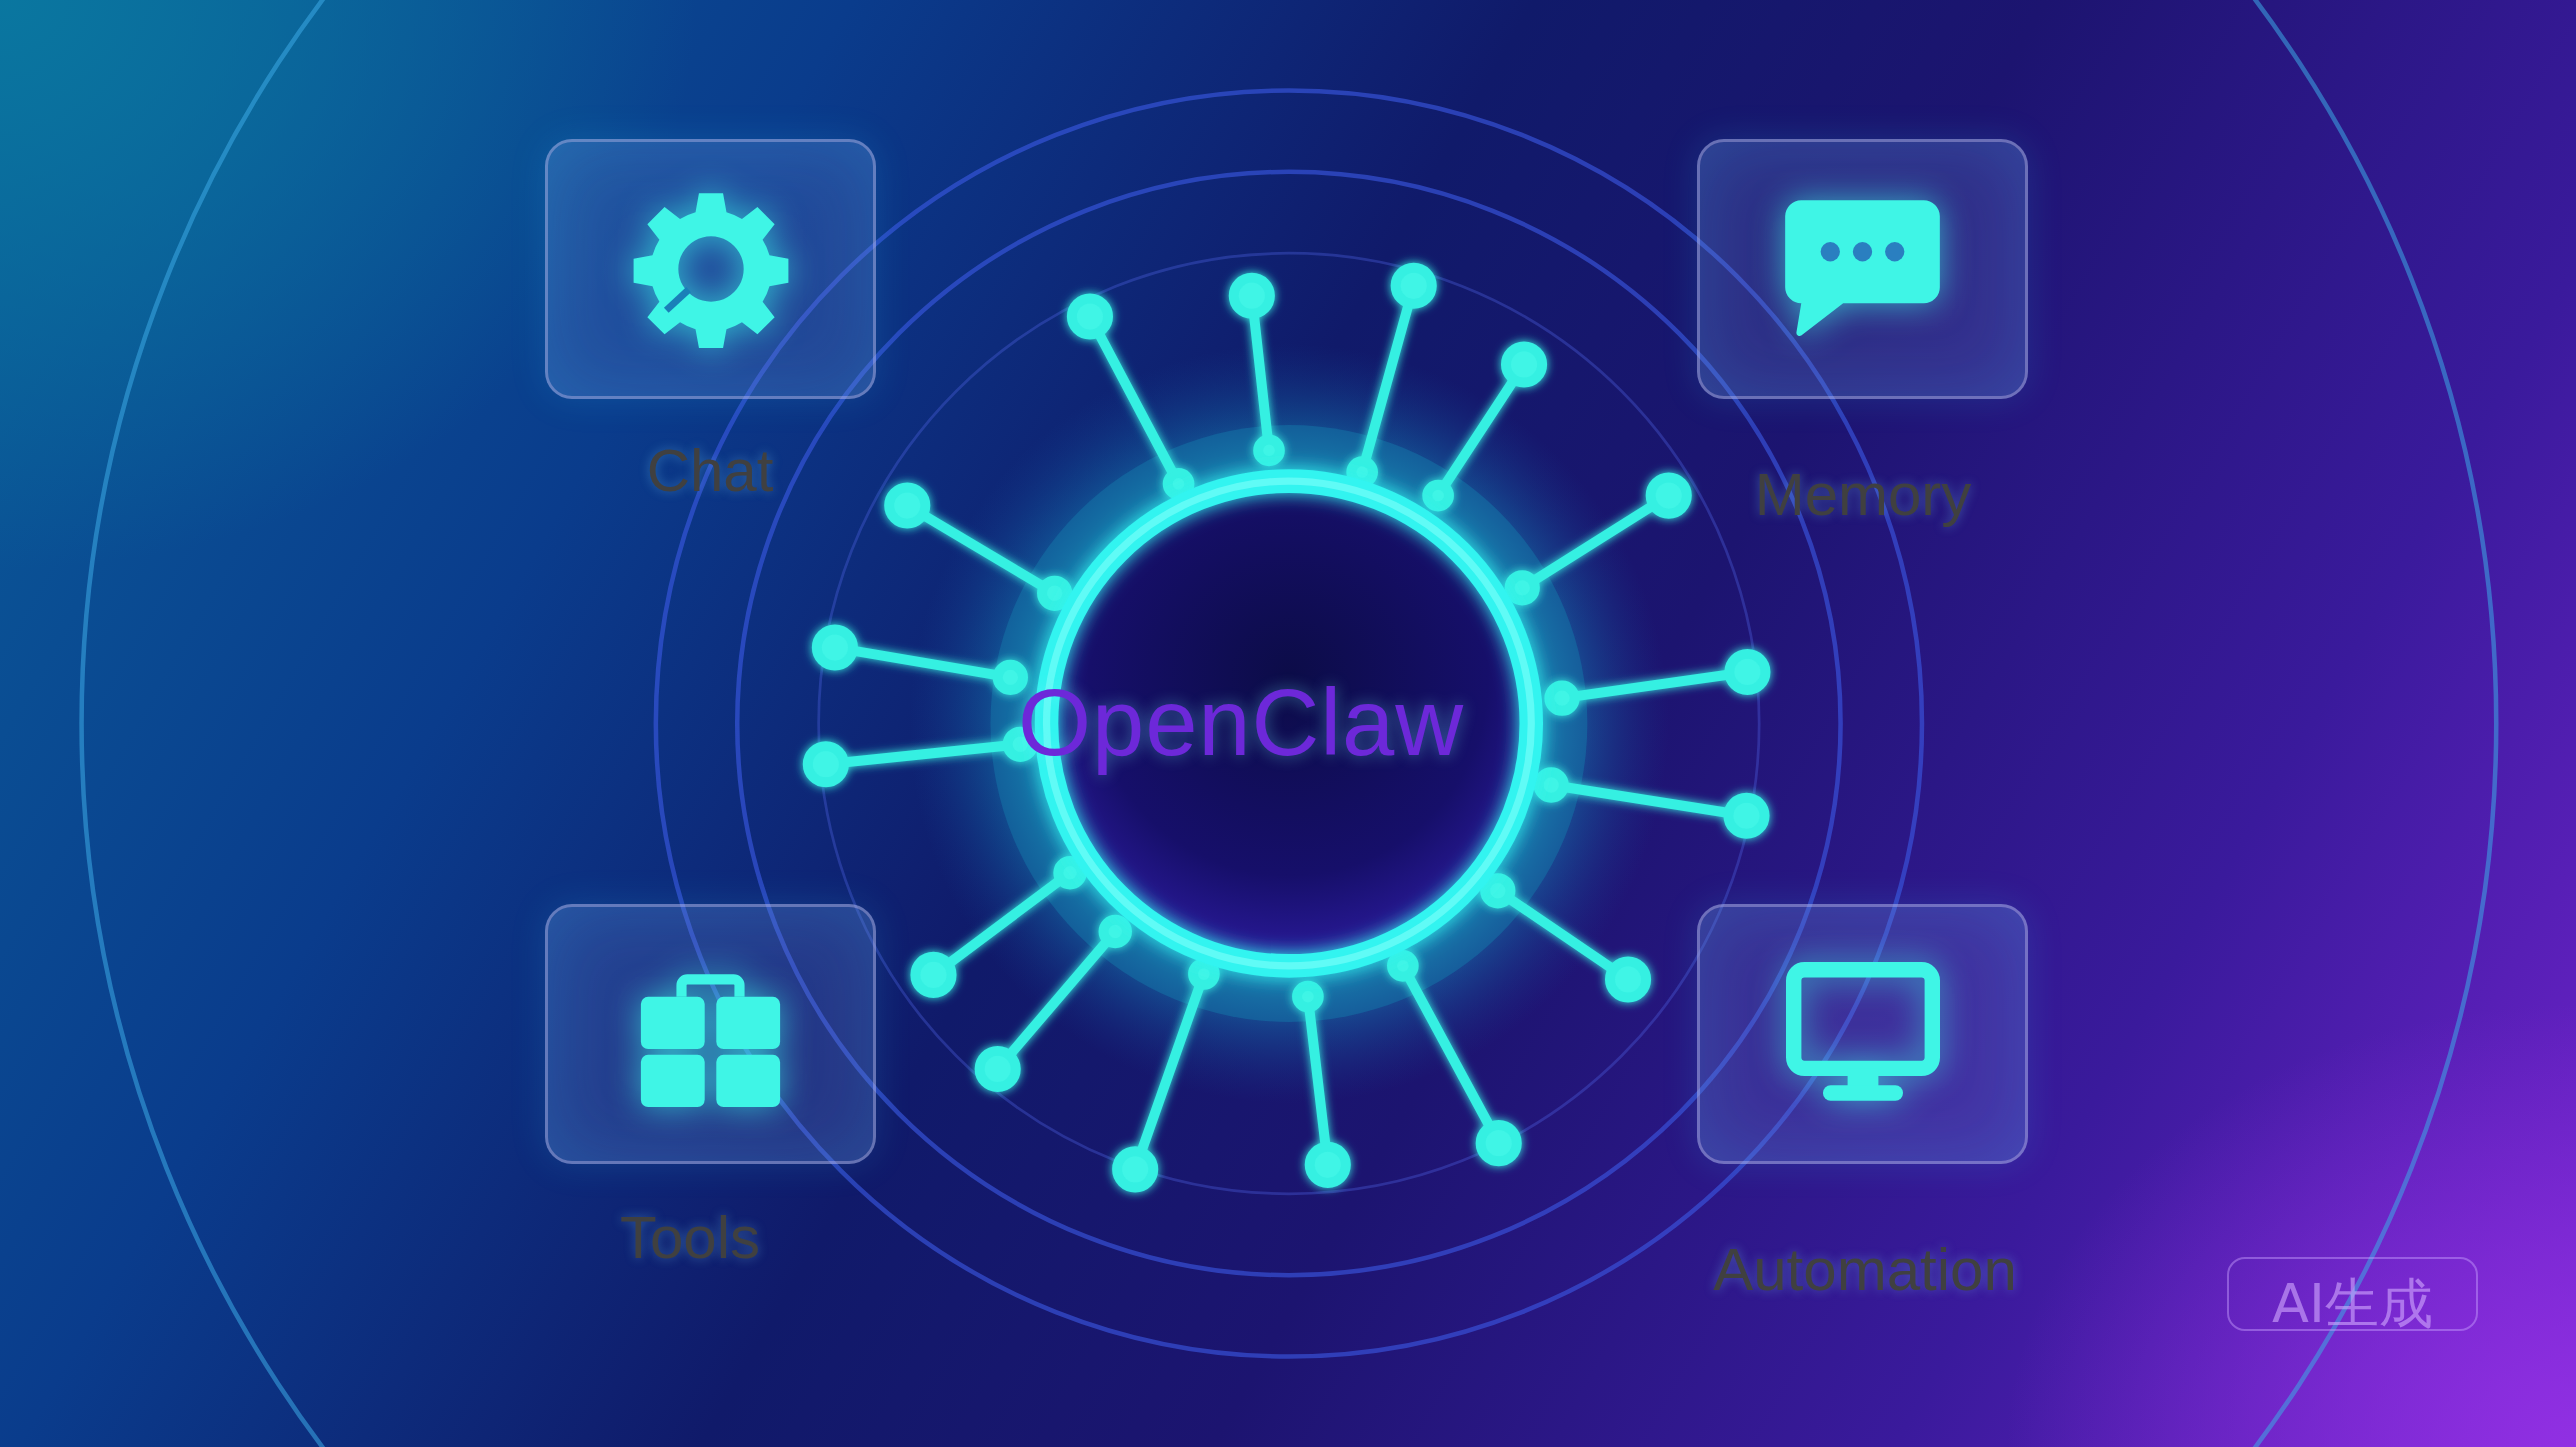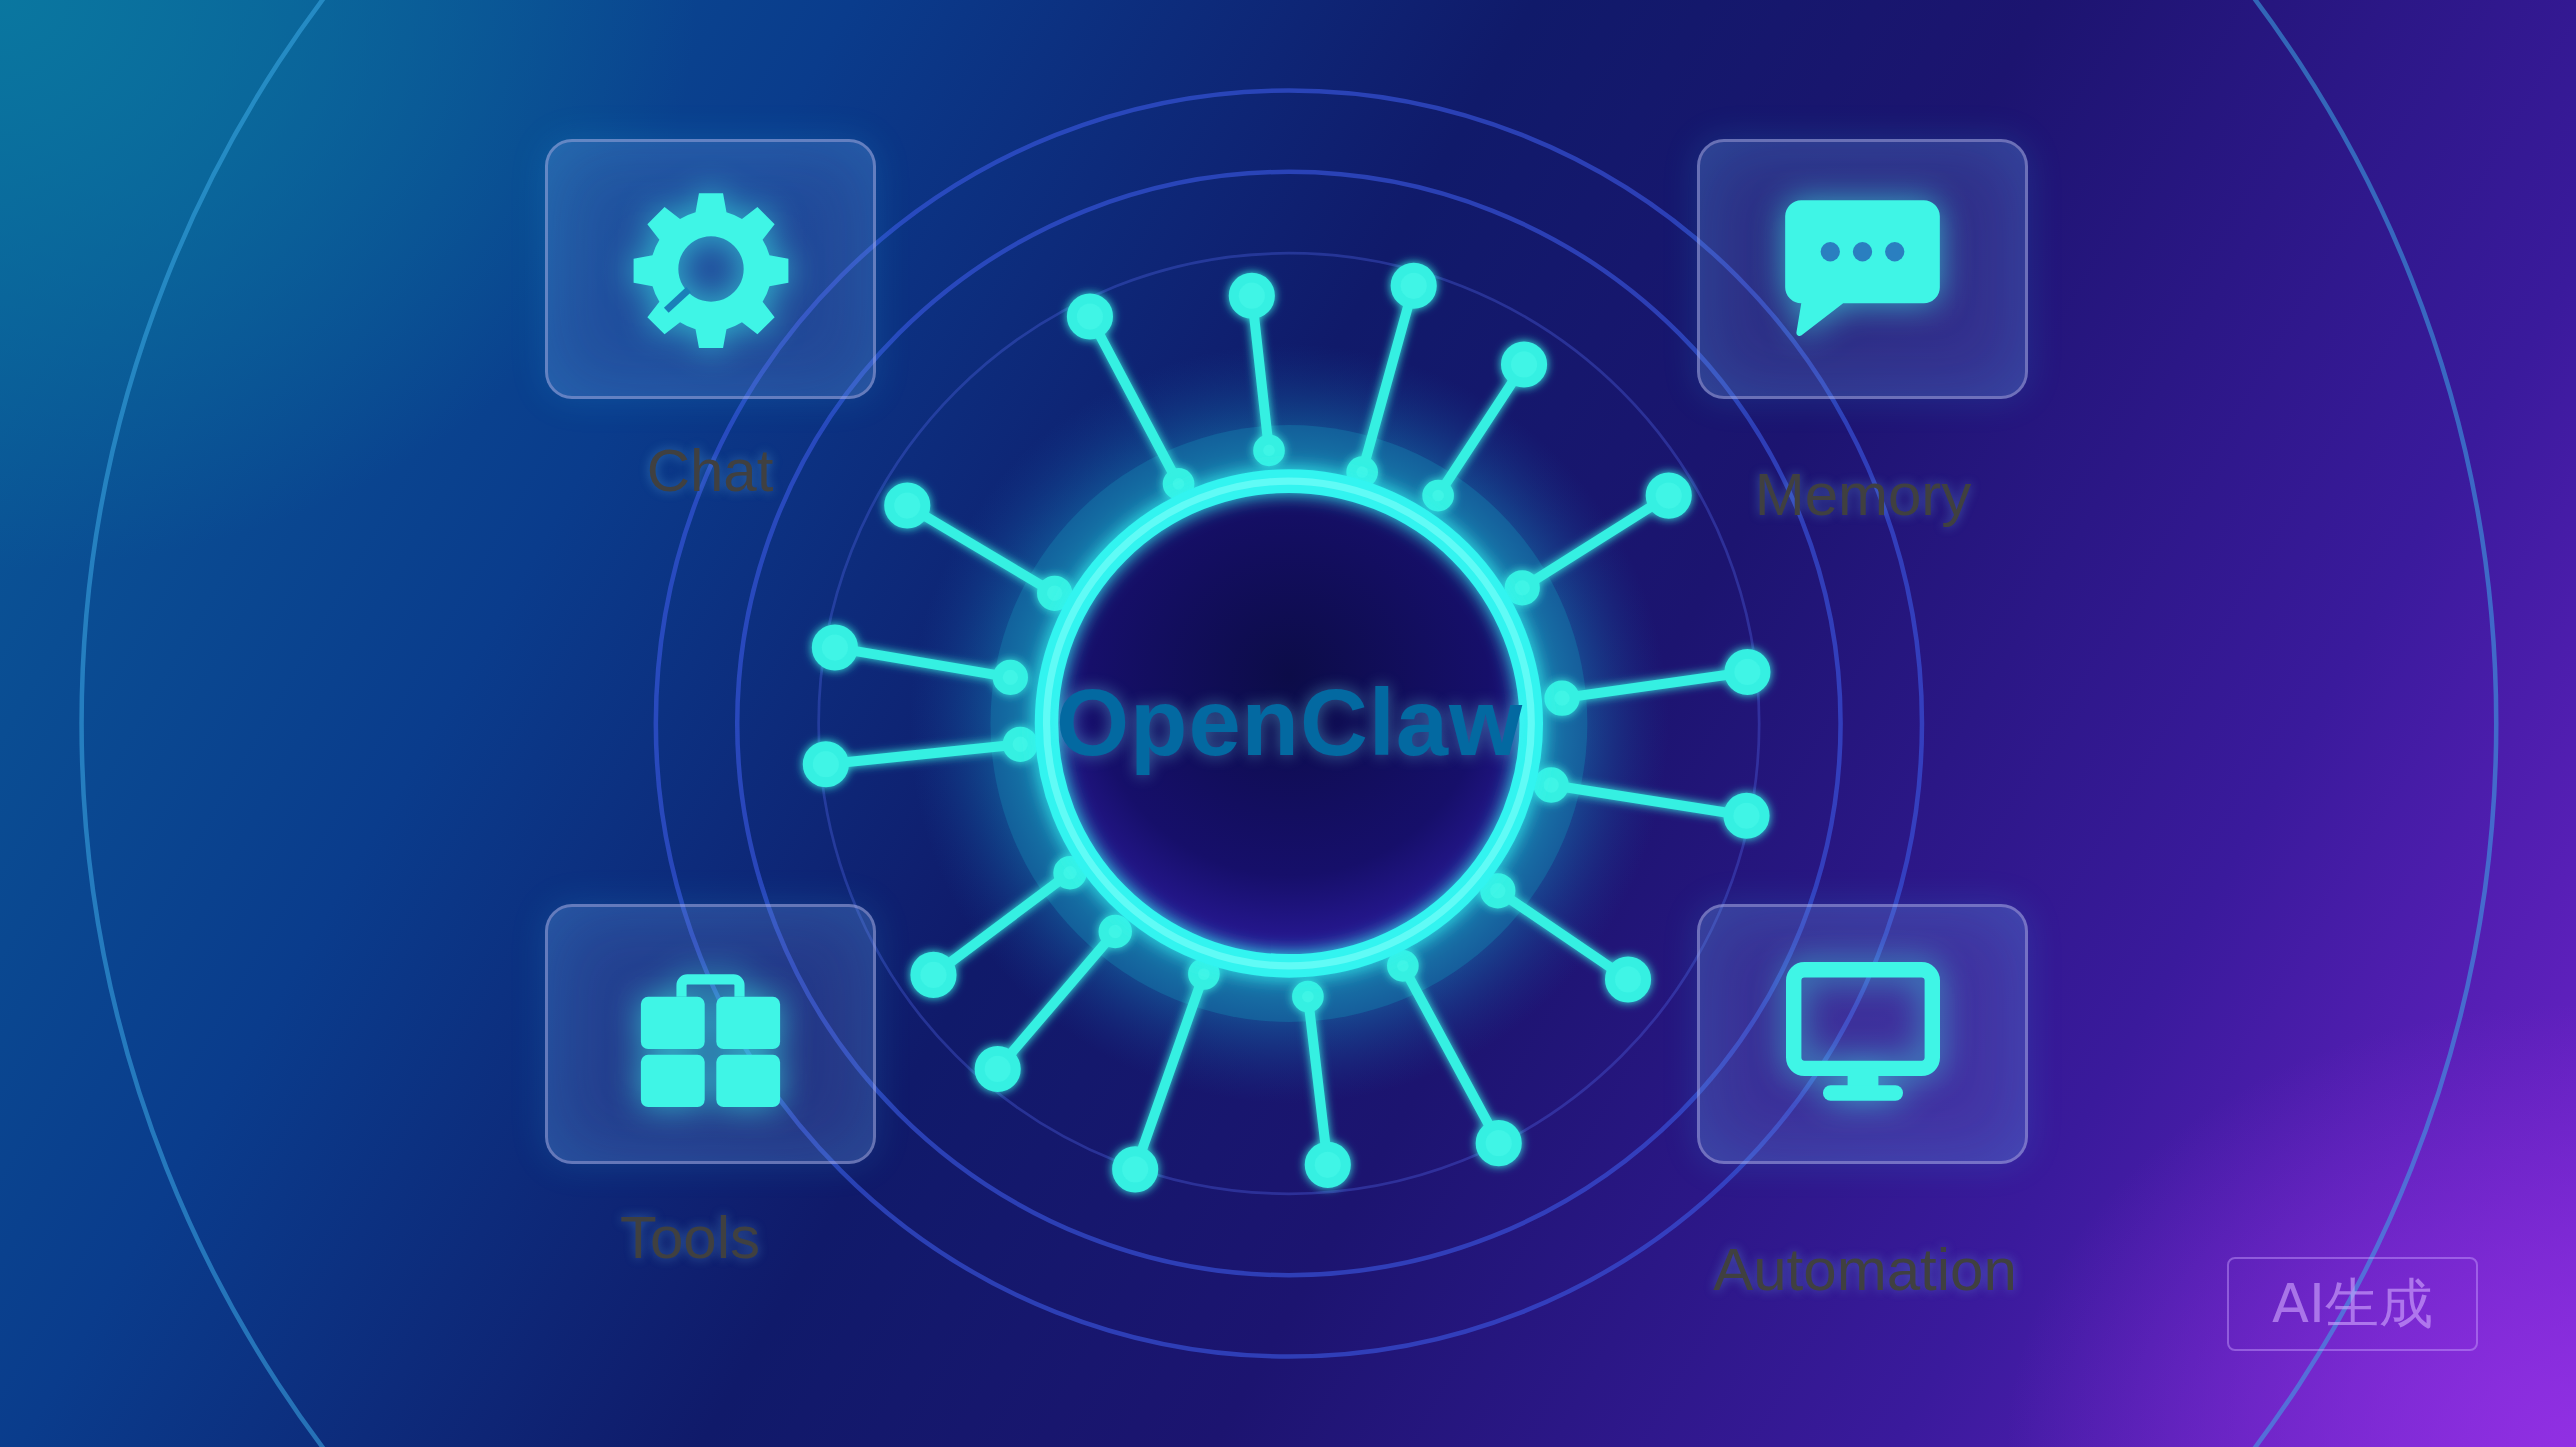--- a/index.html
+++ b/index.html
@@ -21,27 +21,27 @@
       box-sizing: border-box;
       display: flex; align-items: center; justify-content: center;
     }
     .card svg { filter: drop-shadow(0 0 16.3px rgba(60,255,240,0.6)); }
     .card-label {
       position: absolute; width: 452px; text-align: center;
       color: #404040; font-size: 60px; font-weight: normal;
       text-shadow: 0 0 11px rgba(120,220,255,0.35);
     }
     #core-title {
-      position: absolute; left: 1018px; top: 669px; width: 543px; text-align: center;
-      color: #0369a1; font-size: 94px; font-weight: bold; letter-spacing: 0.9px;
+      position: absolute; left: 1018px; top: 669px; width: 543px; 
+      color: #6d28d9; font-size: 94px; font-weight: normal; letter-spacing: 0.9px;
       text-shadow: 0 0 16.3px rgba(120,240,255,0.4);
     }
     #watermark {
-      position: absolute; left: 2227px; top: 1257px; width: 251px; height: 94px;
-      border: 2.7px solid rgba(200,160,255,0.45); border-radius: 8px; box-sizing: border-box;
+      position: absolute; left: 2227px; top: 1257px; width: 251px; height: 74px;
+      border: 2.7px solid rgba(200,160,255,0.45); border-radius: 18px; box-sizing: border-box;
       color: rgba(210,170,255,0.6); font-size: 54px; line-height: 89px; text-align: center;
       font-family: "DejaVu Sans", sans-serif;
     }
   </style>
 </head>
 <body>
 
 <svg id="bg-svg" width="2576" height="1447" viewBox="0 0 2848 1600">
   <defs>
     <radialGradient id="coreGrad" cx="50%" cy="40%" r="60%">

